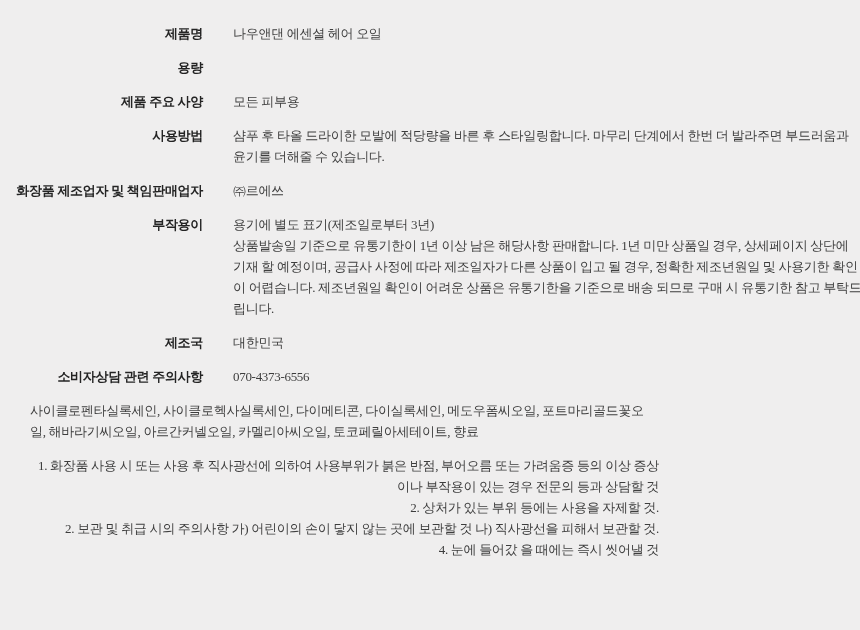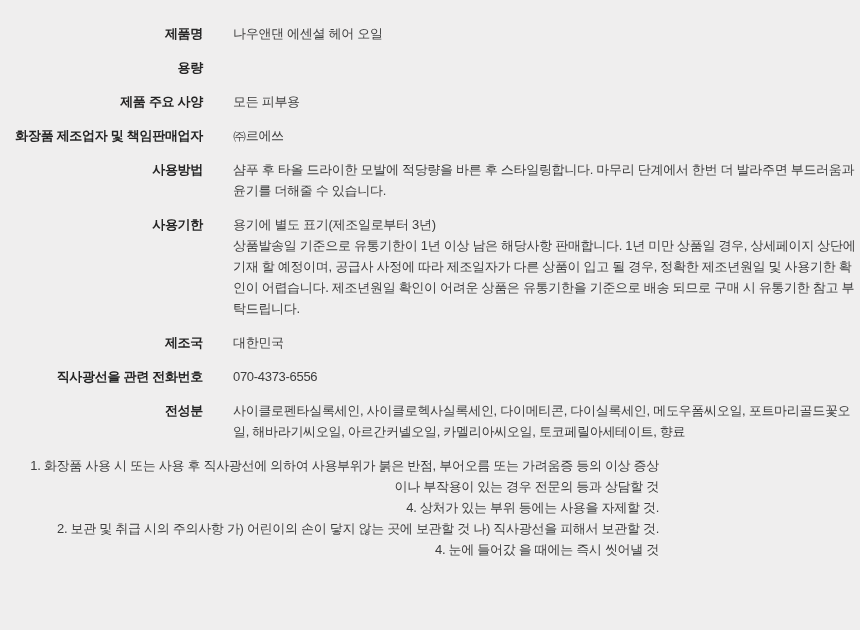--- a/index.html
+++ b/index.html
@@ -15,20 +15,21 @@
     overflow: hidden;
   }
   .spec-table {
     padding: 23px 14px 0 0;
     box-sizing: border-box;
   }
   .row {
     display: flex;
     align-items: flex-start;
     margin-bottom: 13px;
+    font-family: Liberation Serif, serif;
   }
   .label {
     flex: 0 0 203px;
     width: 203px;
     text-align: right;
     font-weight: bold;
     color: #242424;
     font-size: 13px;
     line-height: 21px;
     letter-spacing: -0.3px;
@@ -60,40 +61,39 @@
       <div class="value">나우앤댄 에센셜 헤어 오일</div>
     </div>
     <div class="row">
       <div class="label">용량</div>
     </div>
     <div class="row">
       <div class="label">제품 주요 사양</div>
       <div class="value">모든 피부용</div>
     </div>
     <div class="row">
+      <div class="label">사용방법</div>
+      <div class="value">샴푸 후 타올 드라이한 모발에 적당량을 바른 후 스타일링합니다. 마무리 단계에서 한번 더 발라주면 부드러움과 윤기를 더해줄 수 있습니다.</div>
+    </div>
+    <div class="row">
       <div class="label">화장품 제조업자 및 책임판매업자</div>
       <div class="value">㈜르에쓰</div>
     </div>
     <div class="row">
-      <div class="label">사용방법</div>
-      <div class="value">샴푸 후 타올 드라이한 모발에 적당량을 바른 후 스타일링합니다. 마무리 단계에서 한번 더 발라주면 부드러움과 윤기를 더해줄 수 있습니다.</div>
-    </div>
-    <div class="row">
-      <div class="label">사용기한</div>
+      <div class="label">부작용이</div>
       <div class="value">용기에 별도 표기(제조일로부터 3년)
 상품발송일 기준으로 유통기한이 1년 이상 남은 해당사항 판매합니다. 1년 미만 상품일 경우, 상세페이지 상단에 기재 할 예정이며, 공급사 사정에 따라 제조일자가 다른 상품이 입고 될 경우, 정확한 제조년원일 및 사용기한 확인이 어렵습니다. 제조년원일 확인이 어려운 상품은 유통기한을 기준으로 배송 되므로 구매 시 유통기한 참고 부탁드립니다.</div>
     </div>
     <div class="row">
       <div class="label">제조국</div>
       <div class="value">대한민국</div>
     </div>
     <div class="row">
-      <div class="label">직사광선을 관련 전화번호</div>
+      <div class="label">소비자상담 관련 주의사항</div>
       <div class="value">070-4373-6556</div>
     </div>
     <div class="row">
-      <div class="label">전성분</div>
       <div class="value">사이클로펜타실록세인, 사이클로헥사실록세인, 다이메티콘, 다이실록세인, 메도우폼씨오일, 포트마리골드꽃오일, 해바라기씨오일, 아르간커넬오일, 카멜리아씨오일, 토코페릴아세테이트, 향료</div>
     </div>
     <div class="row">
-      <div class="value"><div class="item">1. 화장품 사용 시 또는 사용 후 직사광선에 의하여 사용부위가 붉은 반점, 부어오름 또는 가려움증 등의 이상 증상이나 부작용이 있는 경우 전문의 등과 상담할 것</div><div class="item">4. 상처가 있는 부위 등에는 사용을 자제할 것.</div><div class="item">2. 보관 및 취급 시의 주의사항 가) 어린이의 손이 닿지 않는 곳에 보관할 것 나) 직사광선을 피해서 보관할 것.</div><div class="item">4. 눈에 들어갔 을 때에는 즉시 씻어낼 것</div></div>
+      <div class="value"><div class="item">1. 화장품 사용 시 또는 사용 후 직사광선에 의하여 사용부위가 붉은 반점, 부어오름 또는 가려움증 등의 이상 증상이나 부작용이 있는 경우 전문의 등과 상담할 것</div><div class="item">2. 상처가 있는 부위 등에는 사용을 자제할 것.</div><div class="item">2. 보관 및 취급 시의 주의사항 가) 어린이의 손이 닿지 않는 곳에 보관할 것 나) 직사광선을 피해서 보관할 것.</div><div class="item">4. 눈에 들어갔 을 때에는 즉시 씻어낼 것</div></div>
     </div>
   </div>
 
 </body></html>

